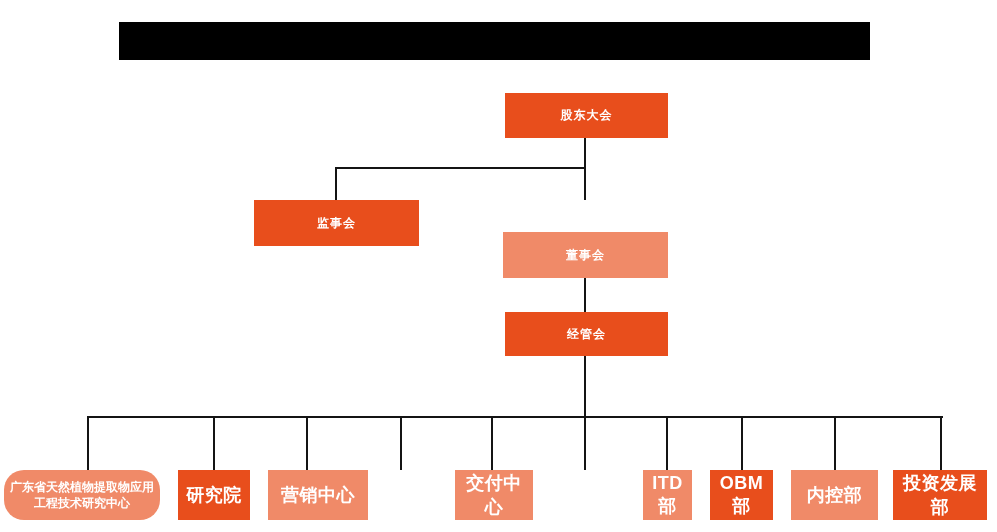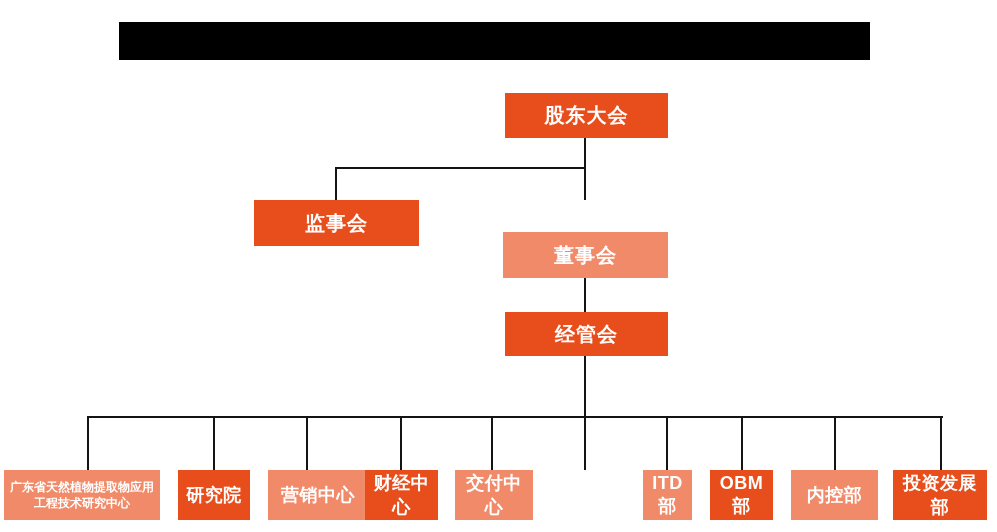--- a/index.html
+++ b/index.html
@@ -11,21 +11,21 @@
     overflow: hidden;
   }
   .canvas { position: absolute; left: 0; top: 0; width: 997px; height: 532px; }
   .redacted-bar {
     position: absolute; left: 119px; top: 22px; width: 751px; height: 38px;
     background: #000000;
   }
   .node {
     position: absolute;
     display: flex; align-items: center; justify-content: center;
-    color: #ffffff; font-weight: bold; font-size: 20px;
+    color: #ffffff; font-weight: bold; font-size: 12px;
     text-align: center; box-sizing: border-box; padding: 2px 4px;
     letter-spacing: 1px;
   }
   .primary   { background: #E84E1C; }
   .secondary { background: #F08A68; }
   .dept { font-size: 18px; letter-spacing: 0.5px; }
   .dept-small { font-size: 12px; line-height: 1.35; letter-spacing: 0; padding: 2px 4px; }
   .line { position: absolute; background: #141414; }
 </style>
 </head>
@@ -53,23 +53,22 @@
   <div class="line" style="left:834px; top:416px; width:2px; height:54px;"></div>
   <div class="line" style="left:940px; top:416px; width:2px; height:54px;"></div>
 
   <div class="node primary" style="left:505px; top:93px; width:163px; height:45px;">股东大会</div>
 
   <div class="node primary" style="left:254px; top:200px; width:165px; height:46px;">监事会</div>
   <div class="node secondary" style="left:503px; top:200px; width:165px; height:46px;margin-top:32px;">董事会</div>
 
   <div class="node primary" style="left:505px; top:312px; width:163px; height:44px;">经管会</div>
 
-  <div class="node secondary dept dept-small" style="left:4px; top:470px; width:156px; height:50px;">广东省天然植物提取物应用工程技术研究中心</div>
+  <div class="node secondary dept dept-small" style="left:4px; top:470px; width:156px; height:50px;border-radius:20px;">广东省天然植物提取物应用工程技术研究中心</div>
   <div class="node primary dept" style="left:178px; top:470px; width:72px; height:50px;">研究院</div>
   <div class="node secondary dept" style="left:268px; top:470px; width:100px; height:50px;font-family:Liberation Mono, monospace;">营销中心</div>
-  <div class="node primary dept" style="left:365px; top:470px; width:73px; height:50px;">财经中心</div>
   <div class="node secondary dept" style="left:455px; top:470px; width:78px; height:50px;font-family:Liberation Serif, serif;">交付中心</div>
   <div class="node secondary dept" style="left:643px; top:470px; width:49px; height:50px;">ITD部</div>
   <div class="node primary dept" style="left:710px; top:470px; width:63px; height:50px;">OBM部</div>
   <div class="node secondary dept" style="left:791px; top:470px; width:87px; height:50px;text-align:center;">内控部</div>
   <div class="node primary dept" style="left:893px; top:470px; width:94px; height:50px;">投资发展部</div>
 
 </div>
 
 </body></html>

